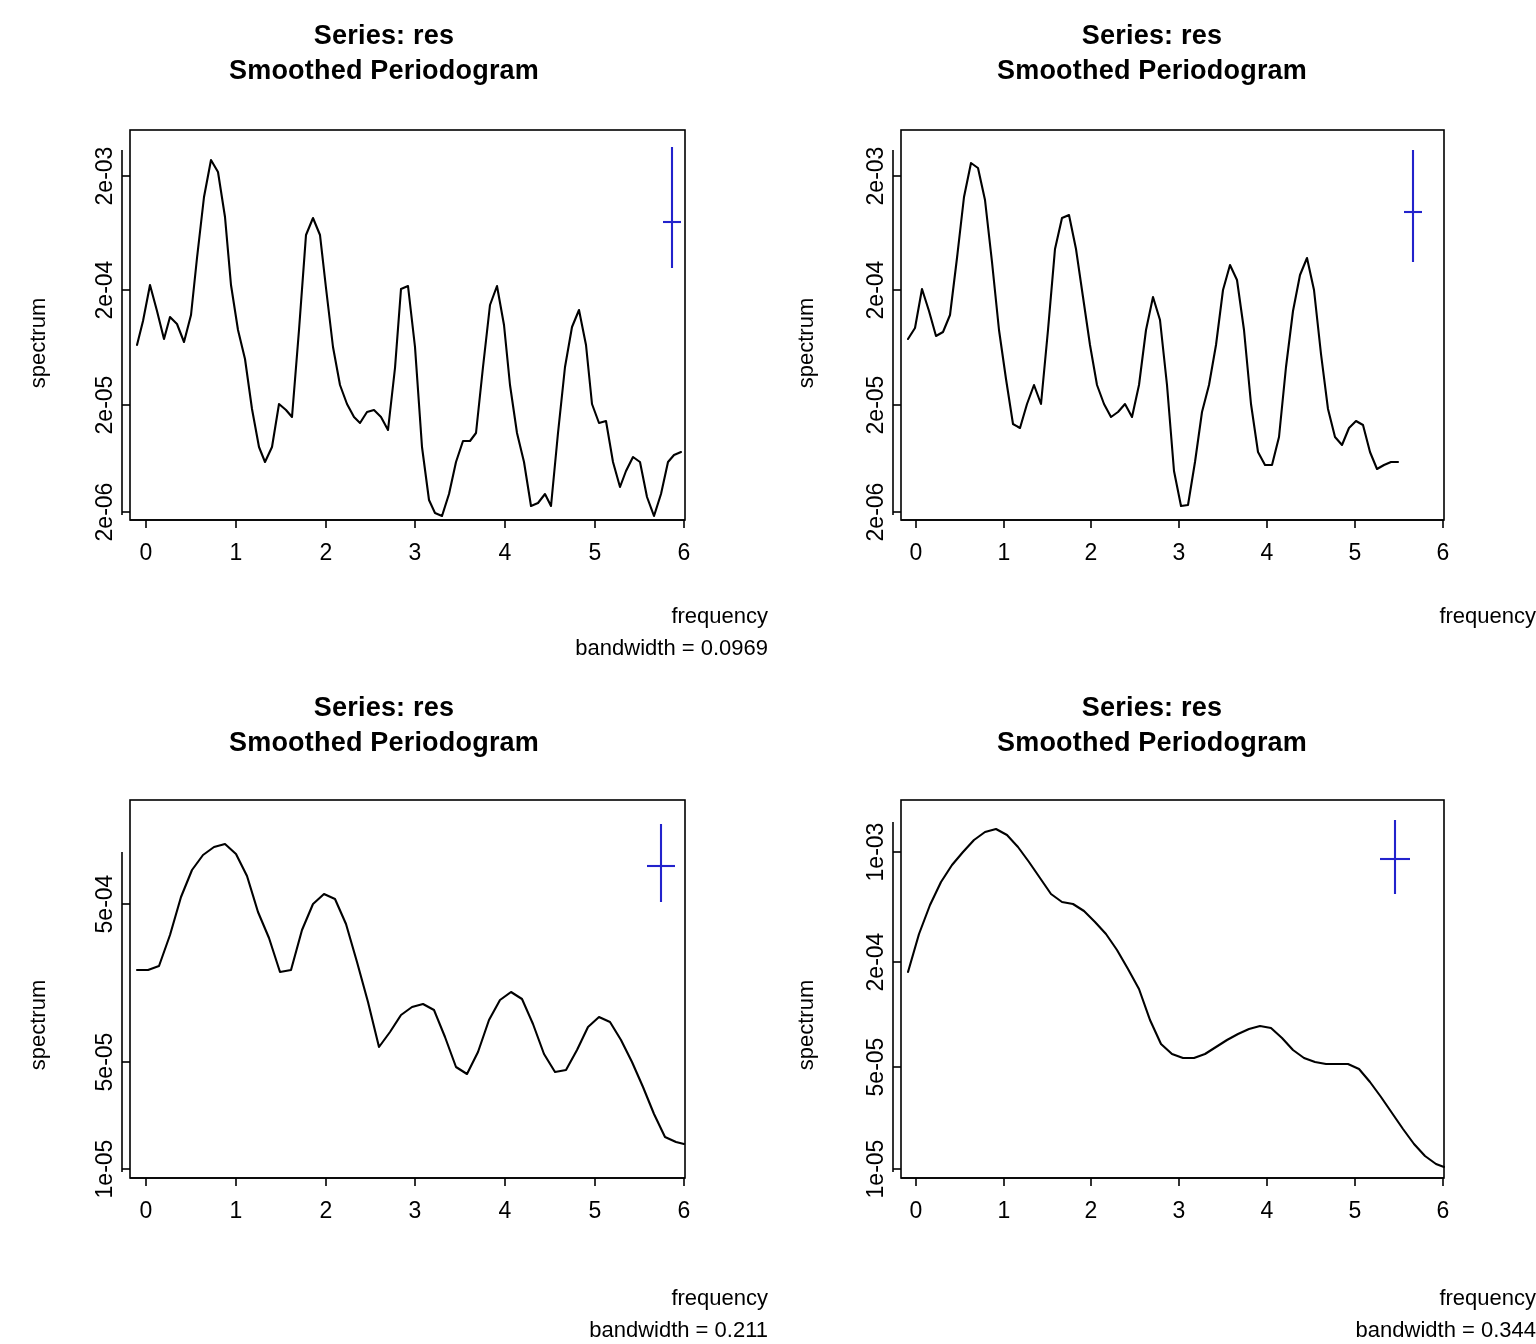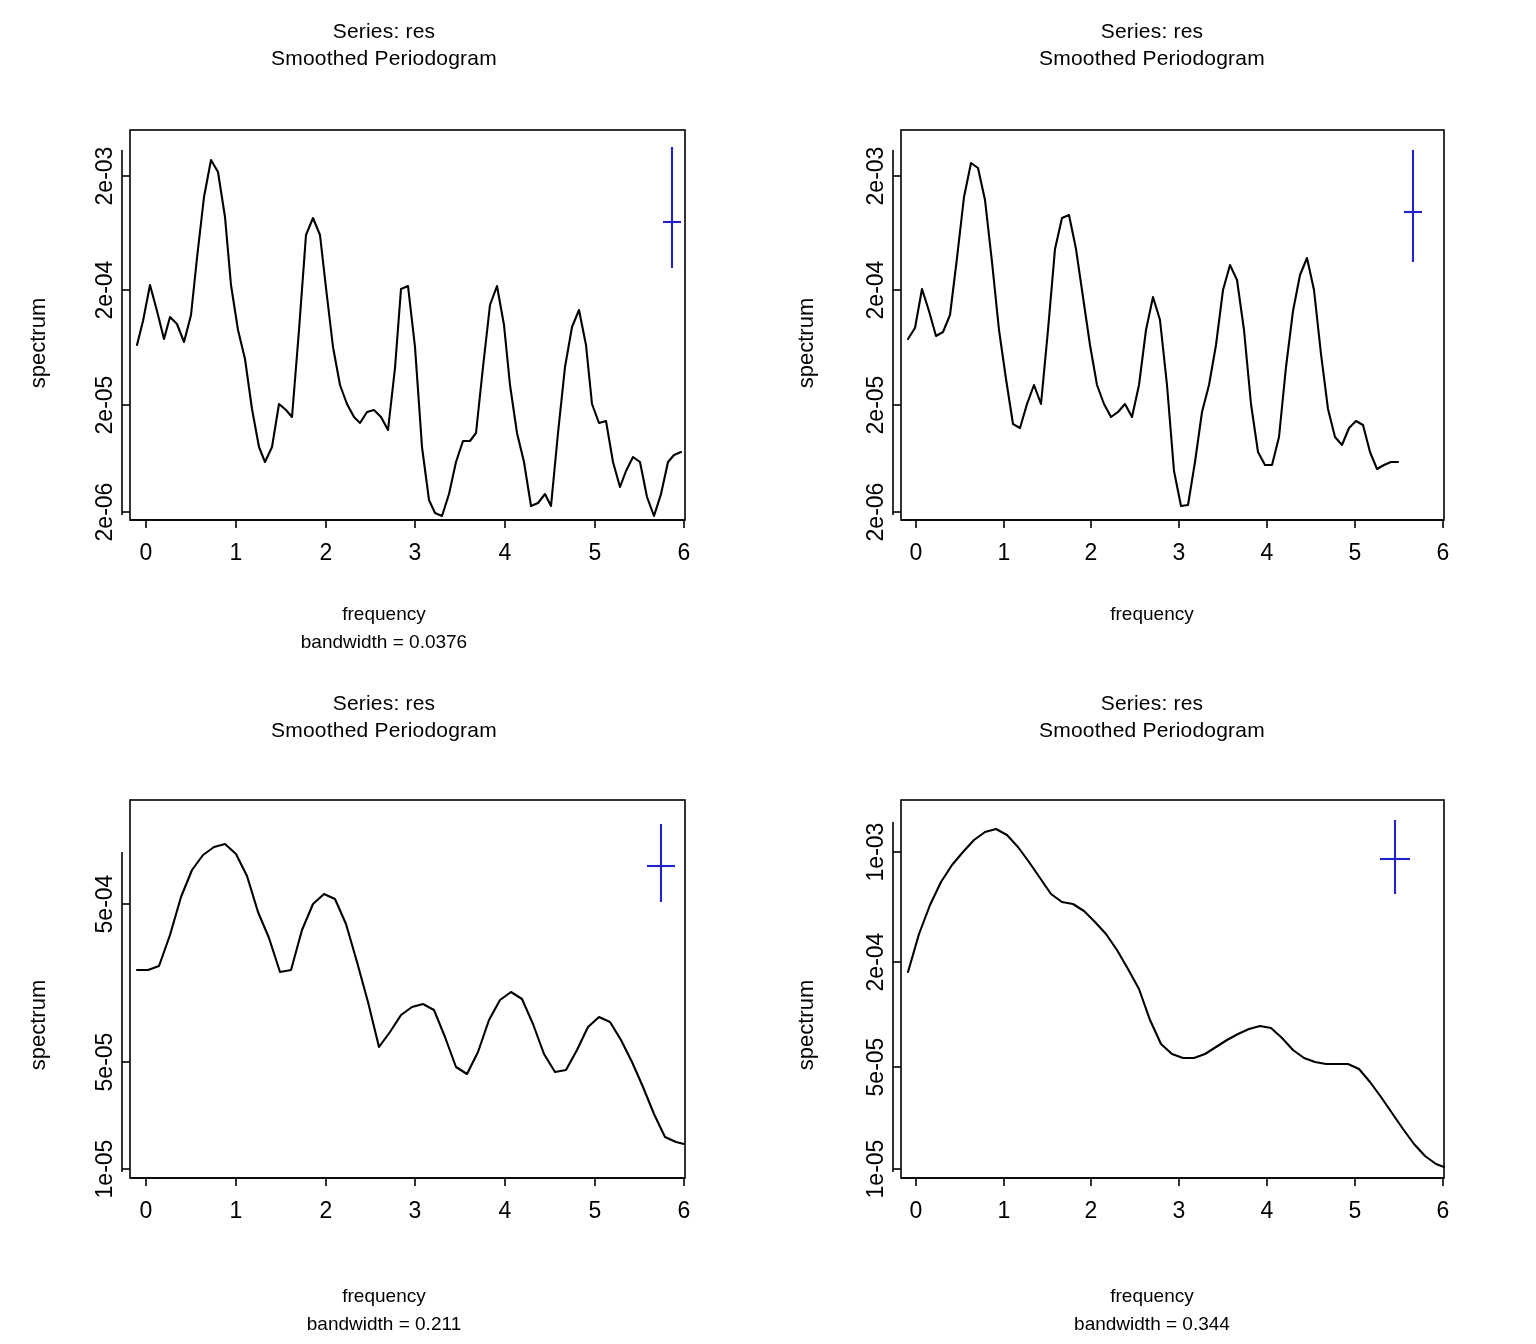--- a/index.html
+++ b/index.html
@@ -25,39 +25,39 @@
     position: relative;
     width: 768px;
     height: 672px;
   }
   .title {
     position: absolute;
     left: 0;
     right: 0;
     top: 18px;
     text-align: center;
-    font-size: 21px;
-    font-weight: normal;
+    font-size: 27px;
+    font-weight: bold;
     line-height: 1.28;
     letter-spacing: 0.2px;
   }
   .title .l2 { display: block; }
   .ylab {
     position: absolute;
     font-size: 22px;
     transform-origin: 50% 50%;
     transform: rotate(-90deg);
     white-space: nowrap;
   }
   .xlab {
     position: absolute;
     left: 0;
     right: 0;
-    text-align: center;
-    font-size: 19px;
+    text-align: right;
+    font-size: 22px;
     line-height: 1.45;
   }
   .xlab .bw { display: block; }
   svg { position: absolute; left: 0; top: 0; }
   .plotbox {
     fill: none;
     stroke: #000000;
     stroke-width: 1.6;
   }
   .axisline {
@@ -94,21 +94,21 @@
 <div class="grid">
 
   <div class="panel">
     <div class="title">
       <span>Series: res</span>
       <span class="l2">Smoothed Periodogram</span>
     </div>
     <div class="ylab" style="left:-42px; top:330px; width:160px; text-align:center;">spectrum</div>
     <div class="xlab" style="top:600px;">
       <span>frequency</span>
-      <span class="bw">bandwidth = 0.0376</span>
+      <span class="bw">bandwidth = 0.0969</span>
     </div>
     <svg width="768" height="672">
 
       <rect class="plotbox" x="130" y="130" width="555" height="390"></rect>
 
       <g class="axisline">
         <line x1="122" y1="512" x2="130" y2="512"></line>
         <line x1="122" y1="405" x2="130" y2="405"></line>
         <line x1="122" y1="290" x2="130" y2="290"></line>
         <line x1="122" y1="176" x2="130" y2="176"></line>

